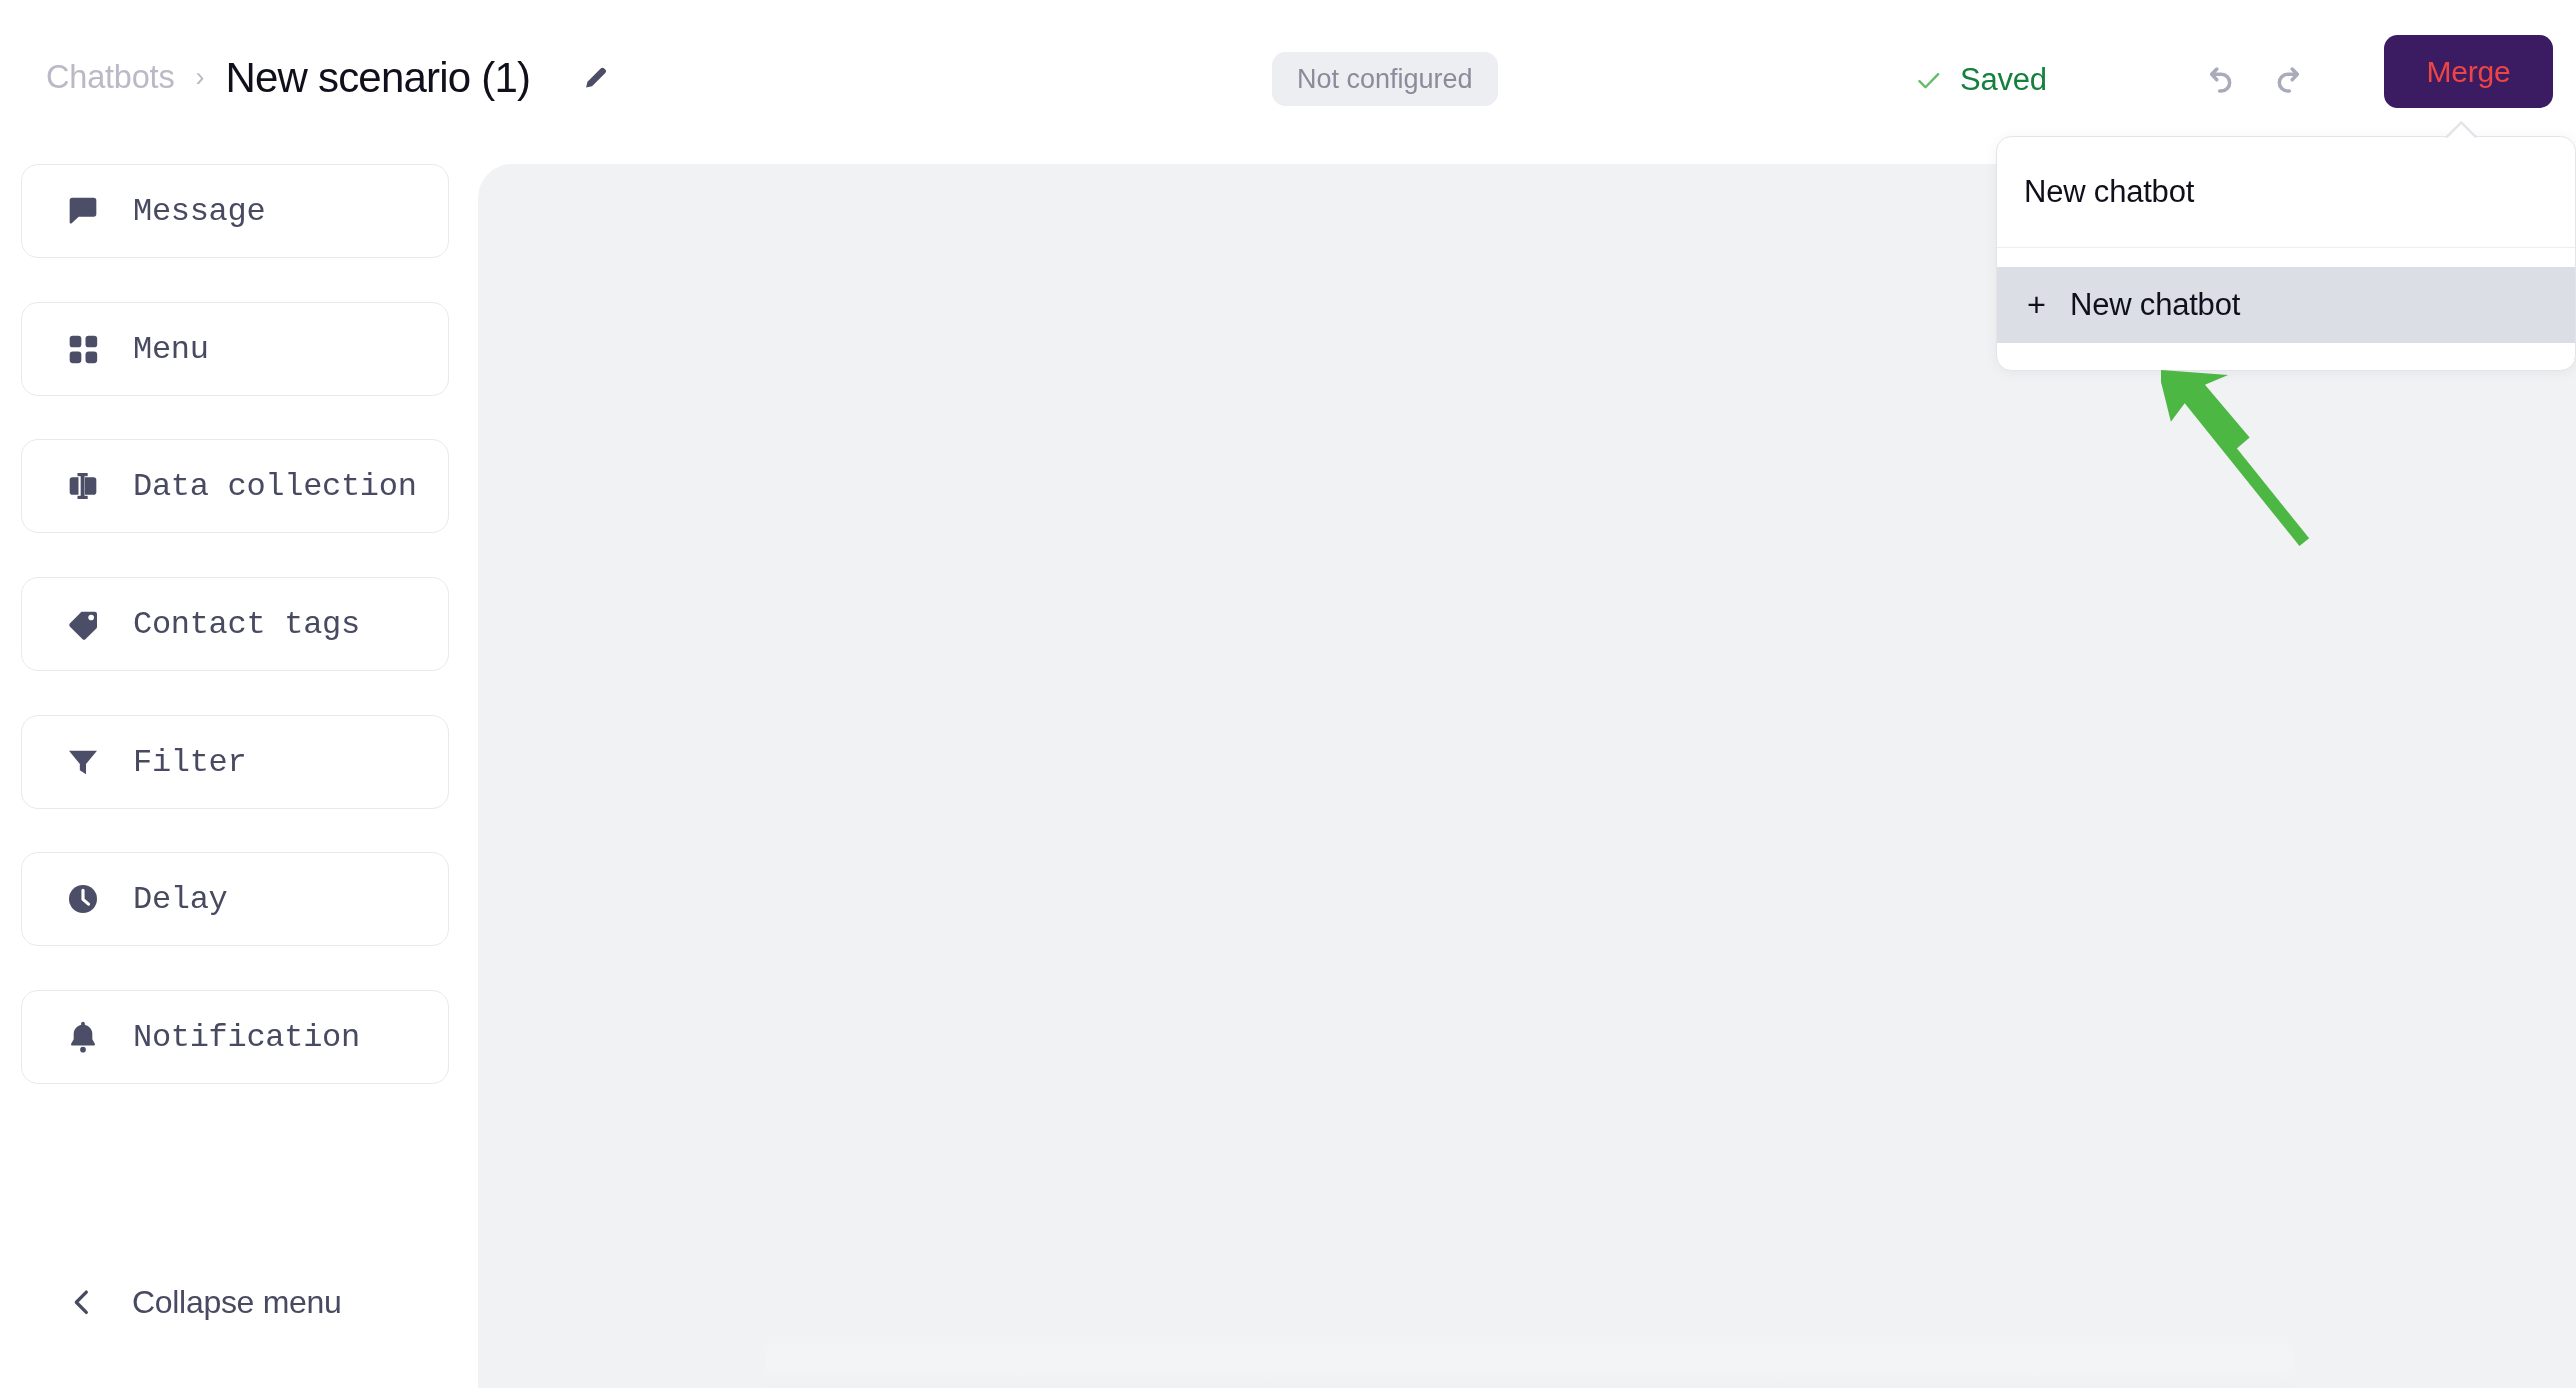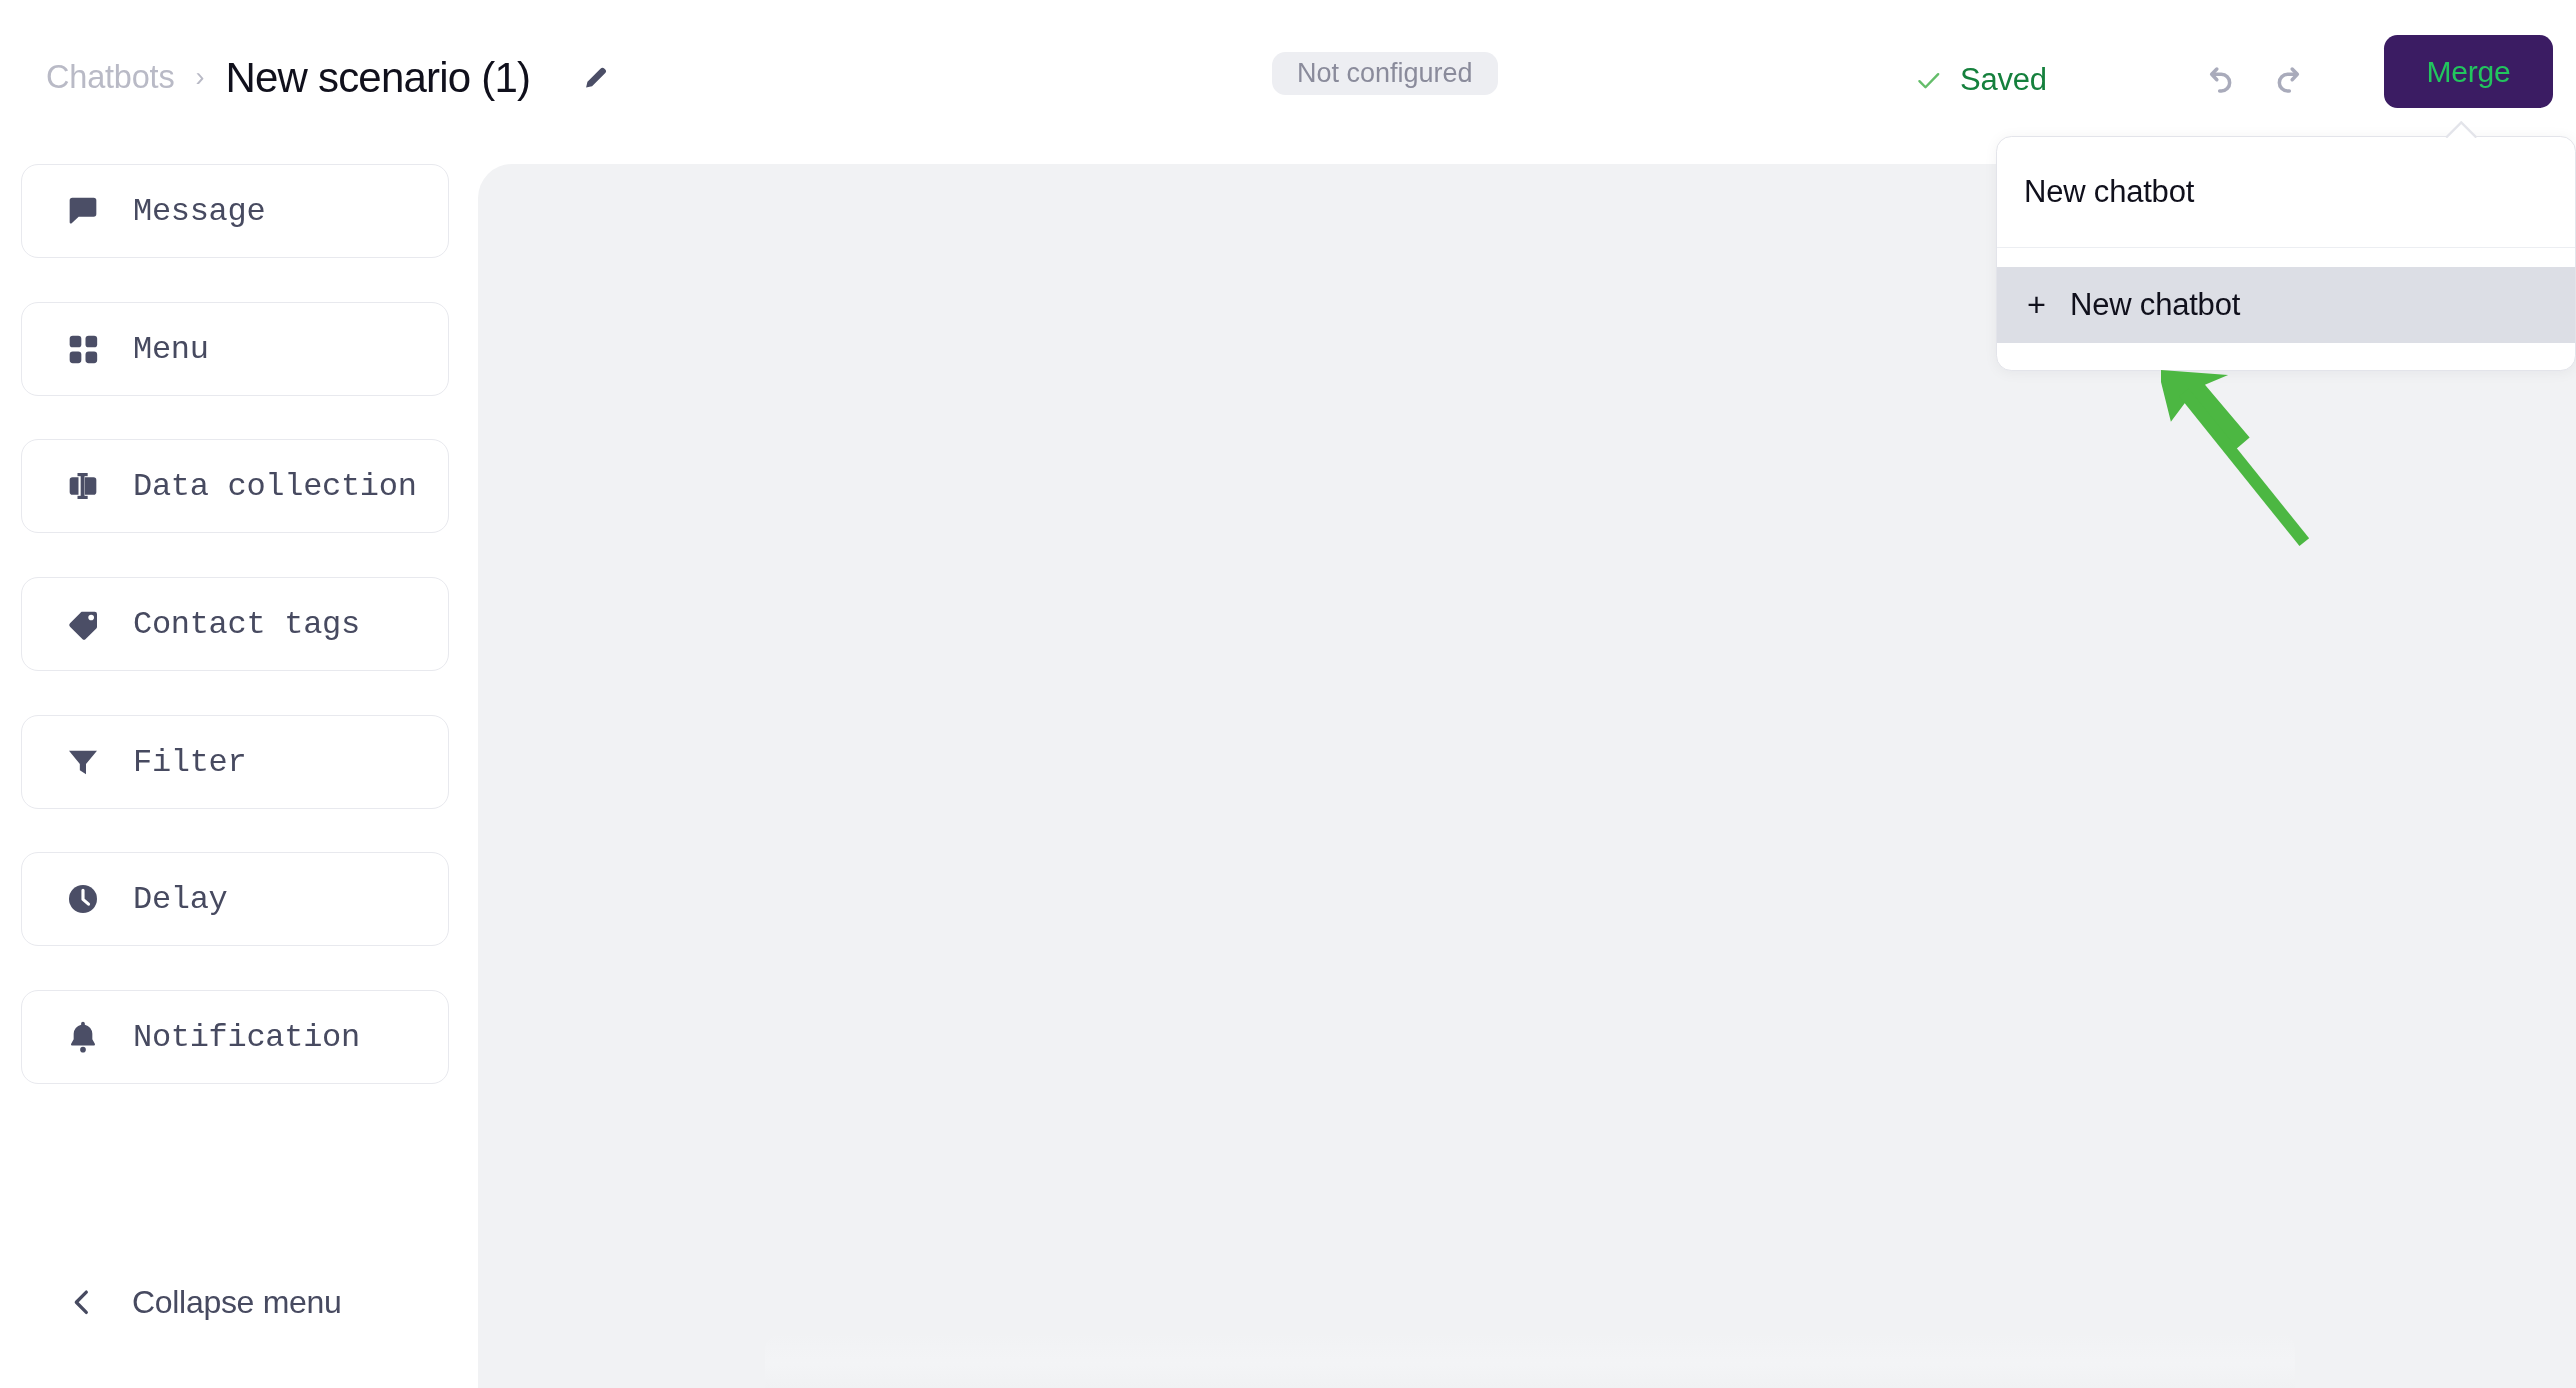--- a/index.html
+++ b/index.html
@@ -51,21 +51,21 @@
     margin-left: 29px;
     width: 32.5px; height: 32.5px;
     display: inline-flex;
     align-items: center;
     justify-content: center;
   }
 
   .status-chip {
     position: absolute;
     left: 1272px; top: 52px;
-    height: 43px;
+    height: 54px;
     padding: 0 25px;
     display: flex;
     align-items: center;
     background: #edeef2;
     border-radius: 13.4px;
     font-size: 27px;
     color: #8a8b9b;
   }
 
   .saved-wrap {
@@ -100,21 +100,21 @@
   #undo-button { left: 2193px; }
   #redo-button { left: 2266px; }
 
   #merge-button {
     position: absolute;
     left: 2384px; top: 35px;
     width: 169px; height: 73px;
     background: #3b1c63;
     border: none;
     border-radius: 13.4px;
-    color: #22c55e;
+    color: #ef4444;
     font-size: 30px;
     font-family: "Liberation Sans", sans-serif;
     letter-spacing: -0.2px;
     cursor: pointer;
     display: flex;
     align-items: center;
     justify-content: center;
   }
 
   

